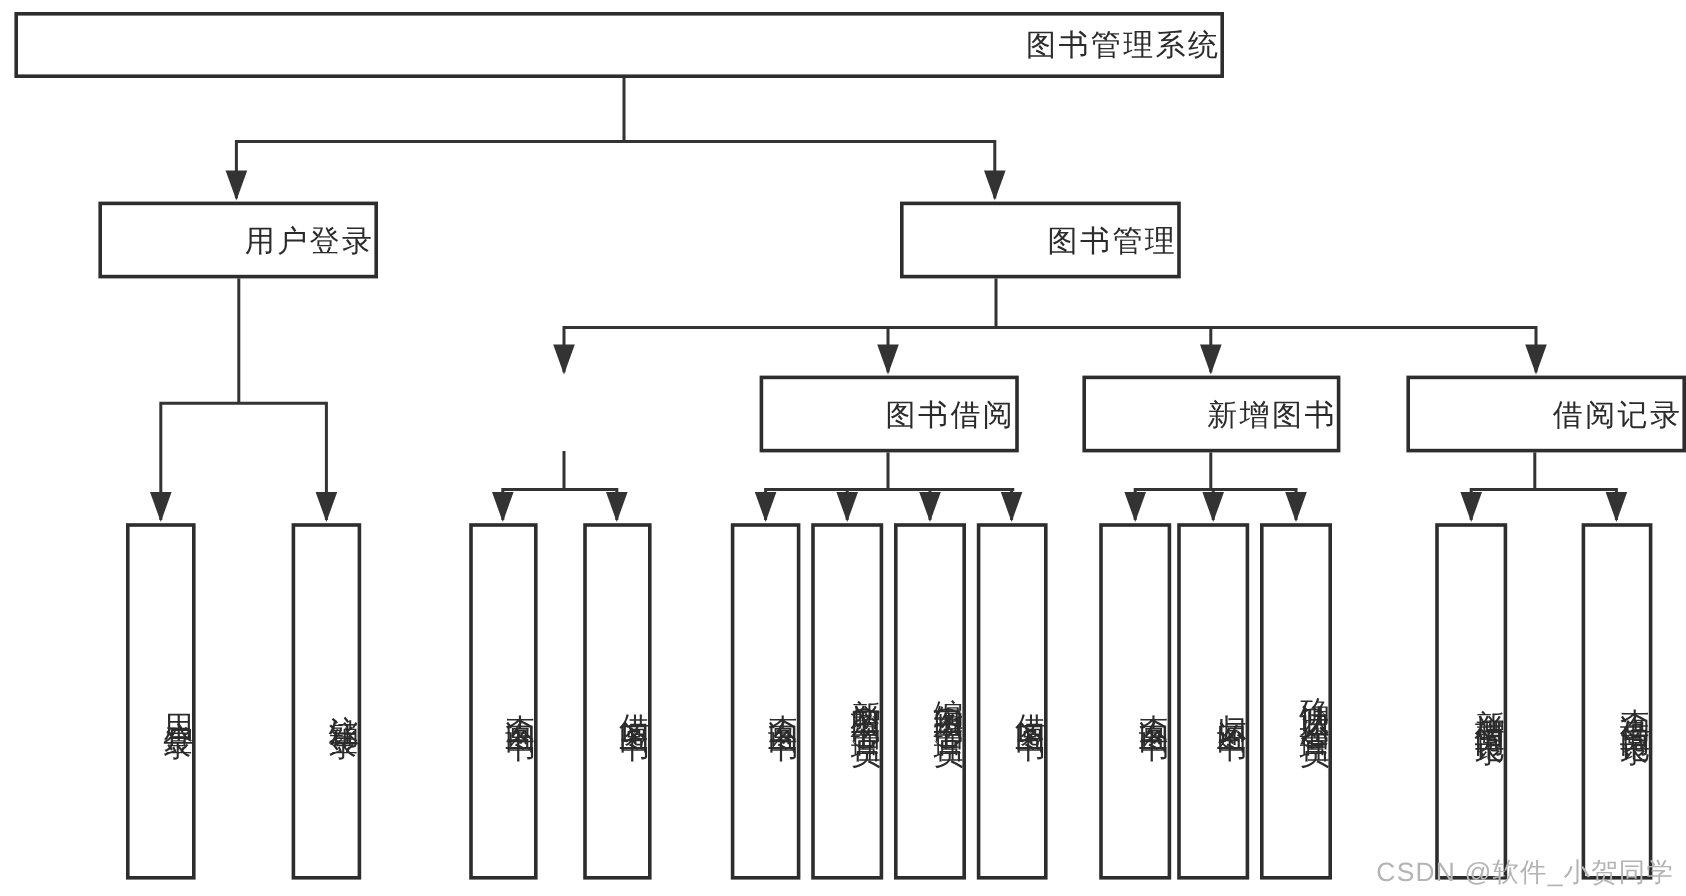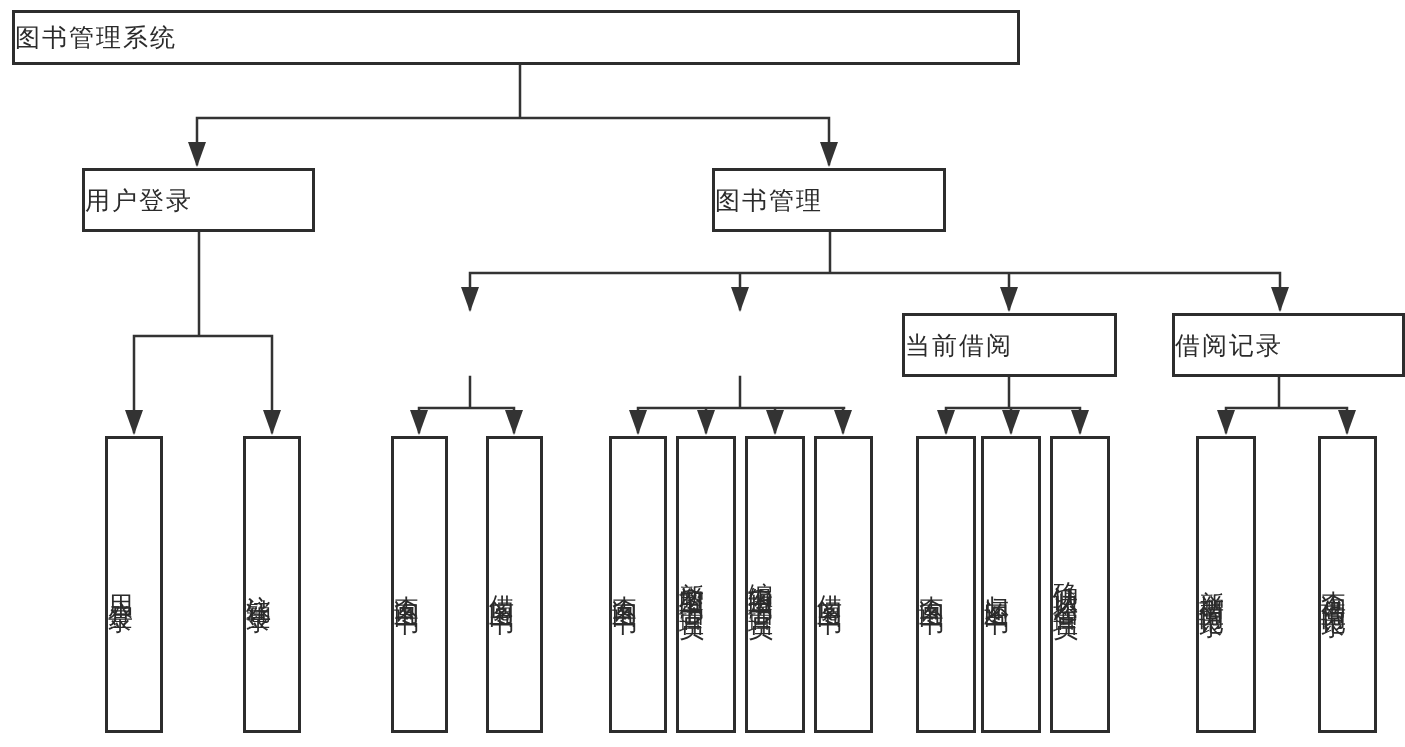--- a/index.html
+++ b/index.html
@@ -3,21 +3,21 @@
 <meta charset="utf-8">
 <style>
   html,body{margin:0;padding:0;background:#ffffff;}
   .canvas{
     position:relative;width:1405px;height:747px;background:#ffffff;
     font-family:"Liberation Sans",sans-serif;color:#2b2b2b;overflow:hidden;
   }
   .wires{position:absolute;left:0;top:0;}
   .node{
     position:absolute;background:#ffffff;border:3px solid #2d2d2d;
-    box-sizing:border-box;display:flex;align-items:center;justify-content:flex-start;
+    box-sizing:border-box;display:flex;align-items:center;justify-content:flex-end;
   }
   .node.h span{font-size:25px;letter-spacing:2px;white-space:nowrap;}
   .node.v span{
     writing-mode:vertical-rl;text-orientation:mixed;
     font-size:25px;letter-spacing:5px;line-height:1;white-space:nowrap;
   }
   .watermark{
     position:absolute;top:712px;right:10px;font-size:22px;color:#b4b4b4;
     letter-spacing:1px;white-space:nowrap;z-index:5;
   }
@@ -60,26 +60,29 @@
     </g>
   </svg>
 
   <div class="node h" style="left:12px;top:10px;width:1008px;height:55px">
     <span>图书管理系统</span>
   </div>
 
   <div class="node h" style="left:82px;top:168px;width:233px;height:64px">
     <span>用户登录</span>
   </div>
-  <div class="node h" style="left:712px;top:168px;width:234px;height:64px">
+  <div class="node h" style="left:750px;top:168px;width:234px;height:64px">
     <span>图书管理</span>
   </div>
 
+  <div class="node h" style="left:633px;top:313px;width:216px;height:64px">
+    <span>图书借阅</span>
+  </div>
   <div class="node h" style="left:902px;top:313px;width:215px;height:64px">
-    <span>当前借阅</span>
+    <span>新增图书</span>
   </div>
   <div class="node h" style="left:1172px;top:313px;width:233px;height:64px">
     <span>借阅记录</span>
   </div>
 
   <div class="node v" style="left:105px;top:436px;width:58px;height:297px">
     <span>用户登录</span>
   </div>
   <div class="node v" style="left:243px;top:436px;width:58px;height:297px">
     <span>注销登录</span>
@@ -115,14 +118,15 @@
     <span>确认归还（管理员）</span>
   </div>
 
   <div class="node v" style="left:1196px;top:436px;width:60px;height:297px">
     <span>新增借阅记录</span>
   </div>
   <div class="node v" style="left:1318px;top:436px;width:59px;height:297px">
     <span>查询借阅记录</span>
   </div>
 
+  <div class="watermark">CSDN @软件_小贺同学</div>
 
 </div>
 
 </body></html>

